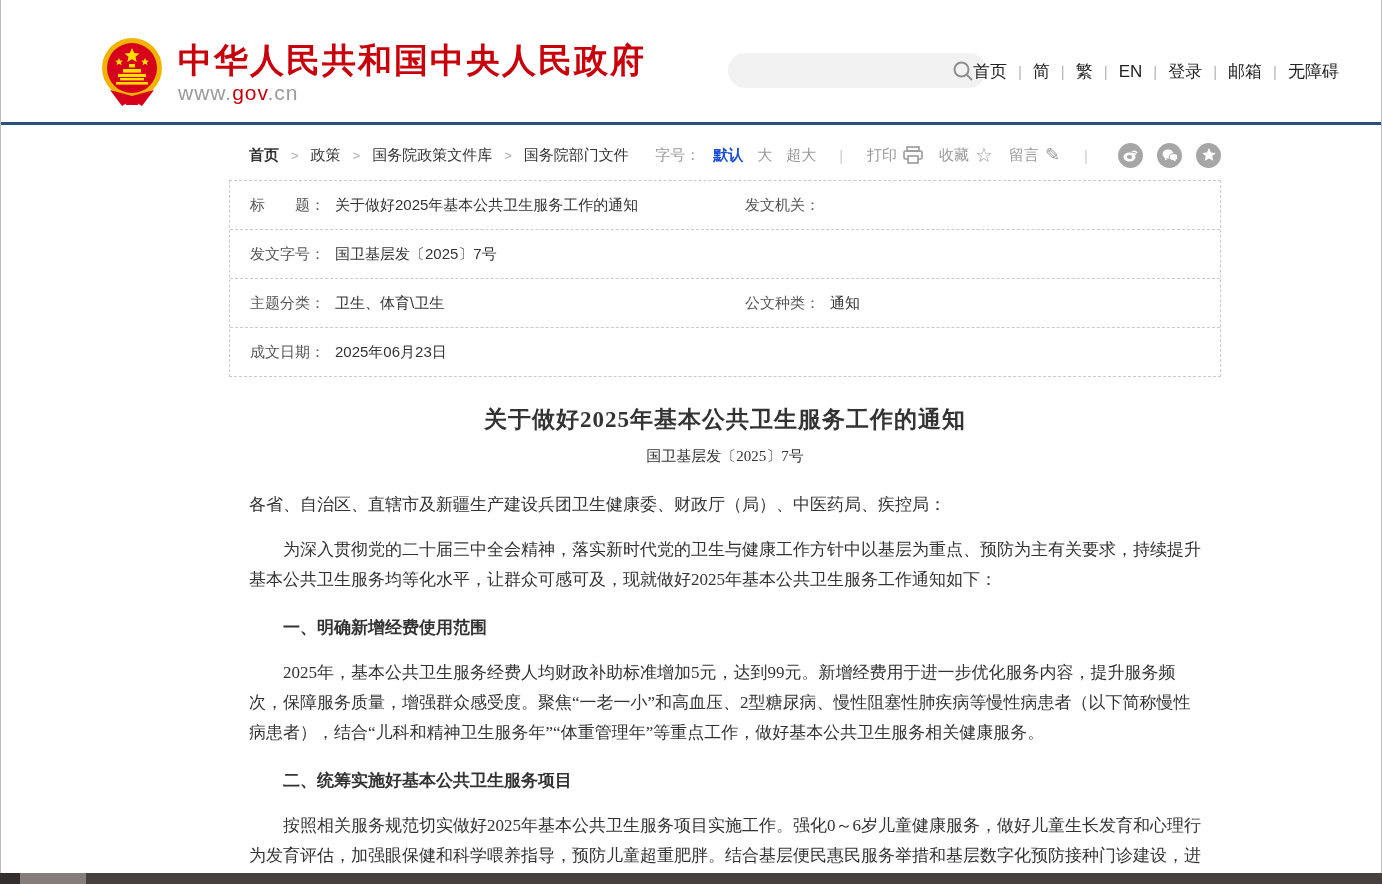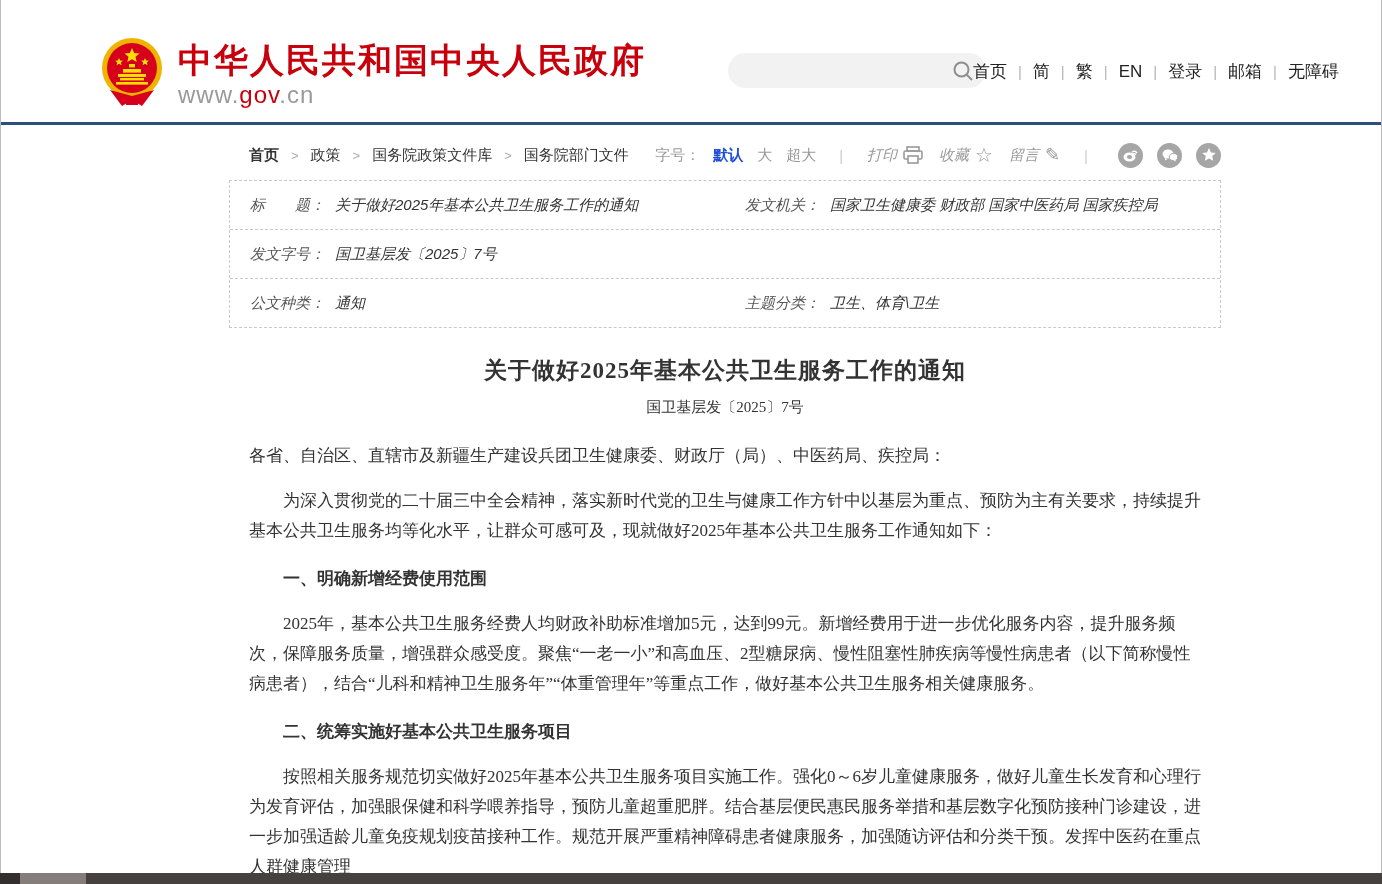--- a/index.html
+++ b/index.html
@@ -7,21 +7,21 @@
     width:1382px;height:884px;overflow:hidden;background:#fff;
     font-family:"Liberation Sans","DejaVu Sans",sans-serif;color:#333;
     position:relative;border-left:1px solid #bbb;border-right:1px solid #bbb;box-sizing:border-box;
   }
   
   .site-header{height:125px;position:relative;border-bottom:3px solid #2c4f7e;box-sizing:border-box;}
   .logo-wrap{position:absolute;left:99px;top:36px;display:flex;align-items:flex-start;}
   .emblem{width:64px;height:72px;}
   .site-titles{margin-left:14px;padding-top:6px;}
   .site-title{font-size:34px;font-weight:bold;color:#c7000b;letter-spacing:2px;line-height:36px;}
-  .site-url{font-size:24px;color:#9a9a9a;margin-top:3px;letter-spacing:1px;}
+  .site-url{font-size:21px;color:#9a9a9a;margin-top:3px;letter-spacing:1px;}
   .site-url .gov{color:#c7000b;}
   .search-box{
     position:absolute;left:727px;top:53px;width:258px;height:35px;background:#f2f2f2;
     border-radius:18px;display:flex;align-items:center;justify-content:flex-end;padding-right:12px;box-sizing:border-box;
   }
   .search-box input{flex:1;border:none;background:transparent;outline:none;height:100%;padding:0 10px 0 16px;font-size:14px;}
   .top-nav{position:absolute;right:42px;top:60px;display:flex;align-items:center;font-size:17px;color:#222;}
   .top-nav a{color:#222;text-decoration:none;cursor:pointer;white-space:nowrap;}
   .top-nav .sep{color:#b5b5b5;margin:0 11px;font-size:15px;}
   
@@ -29,26 +29,26 @@
   .crumb-row{display:flex;align-items:center;height:26px;margin-top:17px;padding:0 0 0 20px;font-size:15px;}
   .crumb{display:flex;align-items:center;}
   .crumb a{color:#333;text-decoration:none;cursor:pointer;}
   .crumb .home{font-weight:bold;}
   .crumb .gt{color:#aaa;margin:0 12px;font-size:13px;}
   .doc-toolbar{display:flex;align-items:center;margin-left:auto;color:#999;justify-content:center;}
   .doc-toolbar .lbl{margin-right:6px;}
   .fz-opt{margin:0 7px;color:#999;cursor:pointer;}
   .fz-opt.active{color:#1d4ed8;font-weight:bold;}
   .bar-sep{color:#ccc;margin:0 16px;}
-  .tool-item{display:flex;align-items:center;margin:0 8px;color:#999;cursor:pointer;font-style:italic;}
+  .tool-item{display:flex;align-items:center;margin:0 8px;color:#999;cursor:pointer;}
   .tool-item .t-icon{margin-left:6px;display:inline-flex;align-items:center;}
   .share-icons{display:flex;align-items:center;}
   .share-circle{width:25px;height:25px;border-radius:50%;background:#a6a6a6;display:inline-flex;align-items:center;justify-content:center;margin-left:14px;cursor:pointer;}
   
-  .meta-table{border:1px dashed #c9c9c9;margin-top:12px;font-style:italic;}
+  .meta-table{border:1px dashed #c9c9c9;margin-top:12px;}
   .mrow{display:flex;border-bottom:1px dashed #c9c9c9;}
   .mrow:last-child{border-bottom:none;}
   .mcell{width:50%;display:flex;align-items:center;height:48px;padding-left:20px;box-sizing:border-box;font-size:15px;}
   .mlabel{color:#555;white-space:pre;flex-shrink:0;}
   .mvalue{color:#333;margin-left:10px;}
   
   .doc-area{padding:0 20px;}
   .doc-title{
     text-align:center;font-size:23px;font-weight:bold;color:#333;margin-top:27px;
     font-family:"Liberation Serif","DejaVu Serif",serif;letter-spacing:1px;
@@ -177,38 +177,44 @@
   </div>
 
   <section class="meta-table">
     <div class="mrow">
       <div class="mcell">
           <span class="mlabel">标　　题：</span>
           <span class="mvalue">关于做好2025年基本公共卫生服务工作的通知</span>
         </div>
       <div class="mcell">
           <span class="mlabel">发文机关：</span>
-          <span class="mvalue">国家卫生健康委 财政部 国家中医药局 国家疾控局</span>
         </div>
     </div>
     <div class="mrow">
       <div class="mcell">
           <span class="mlabel">发文字号：</span>
           <span class="mvalue">国卫基层发〔2025〕7号</span>
         </div>
     </div>
     <div class="mrow">
       <div class="mcell">
+          <span class="mlabel">主题分类：</span>
+          <span class="mvalue">卫生、体育\卫生</span>
+        </div>
+      <div class="mcell">
           <span class="mlabel">公文种类：</span>
           <span class="mvalue">通知</span>
         </div>
-      <div class="mcell">
-          <span class="mlabel">主题分类：</span>
-          <span class="mvalue">卫生、体育\卫生</span>
-        </div>
+    </div>
+    <div class="mrow">
+      <div class="mcell">
+          <span class="mlabel">成文日期：</span>
+          <span class="mvalue">2025年06月23日</span>
+        </div>
+      <div class="mcell"></div>
     </div>
   </section>
 
   <article class="doc-area">
     <h1 class="doc-title" style="margin-bottom:0;">关于做好2025年基本公共卫生服务工作的通知</h1>
     <div class="doc-no">国卫基层发〔2025〕7号</div>
     <div class="doc-body">
       <p>各省、自治区、直辖市及新疆生产建设兵团卫生健康委、财政厅（局）、中医药局、疾控局：</p>
       <p class="indent">为深入贯彻党的二十届三中全会精神，落实新时代党的卫生与健康工作方针中以基层为重点、预防为主有关要求，持续提升基本公共卫生服务均等化水平，让群众可感可及，现就做好2025年基本公共卫生服务工作通知如下：</p>
       <p class="sec-head">一、明确新增经费使用范围</p>

